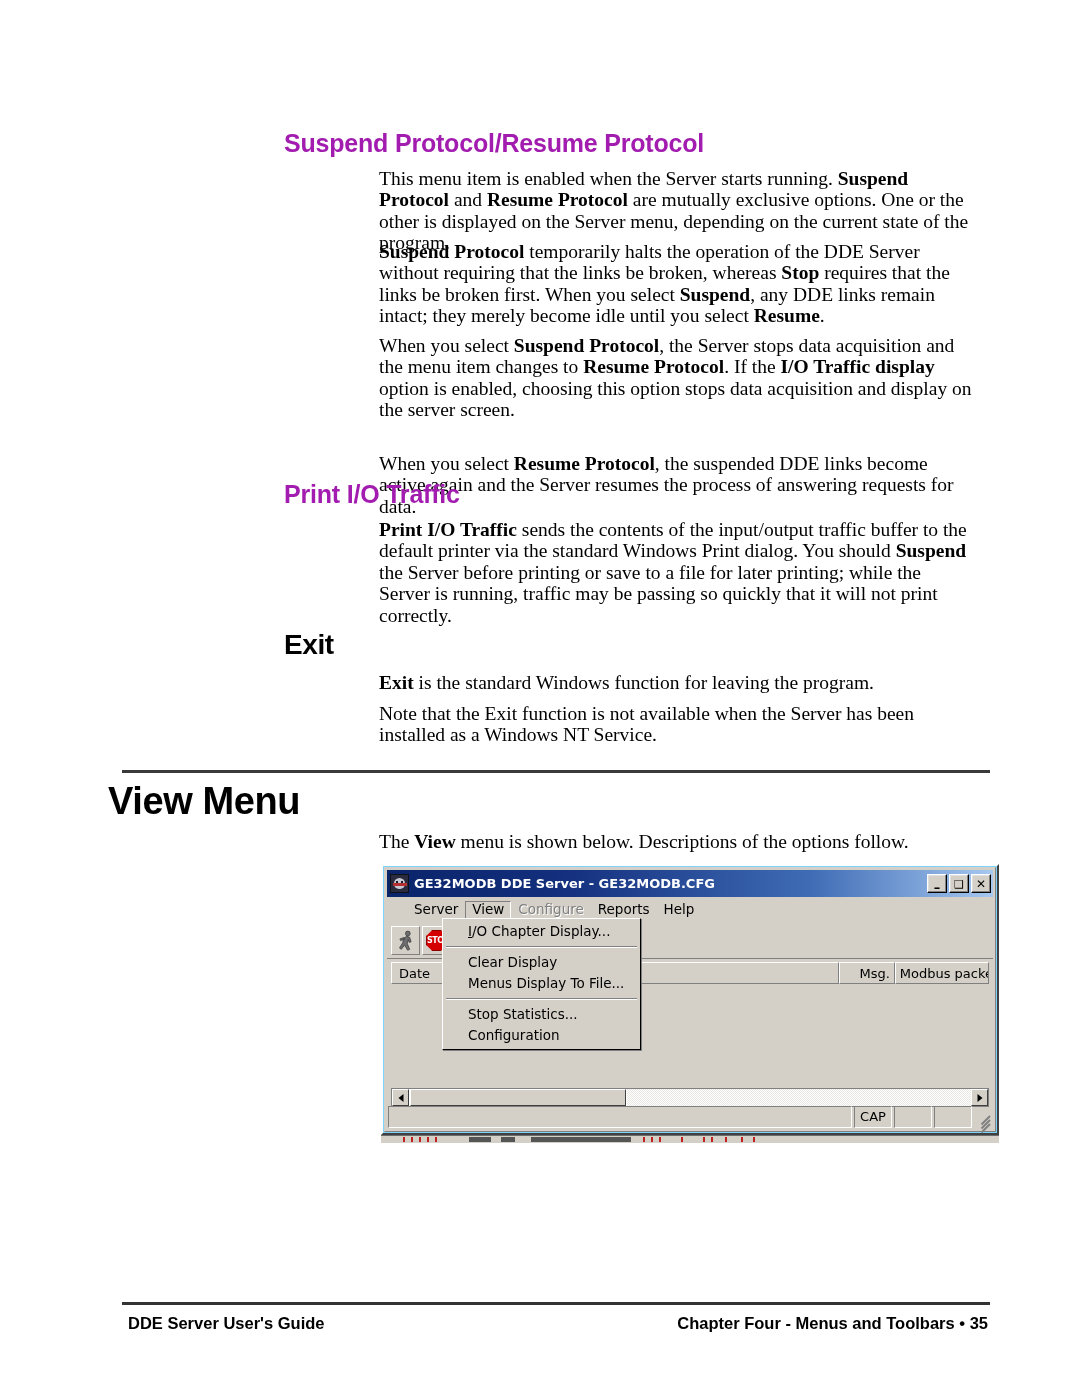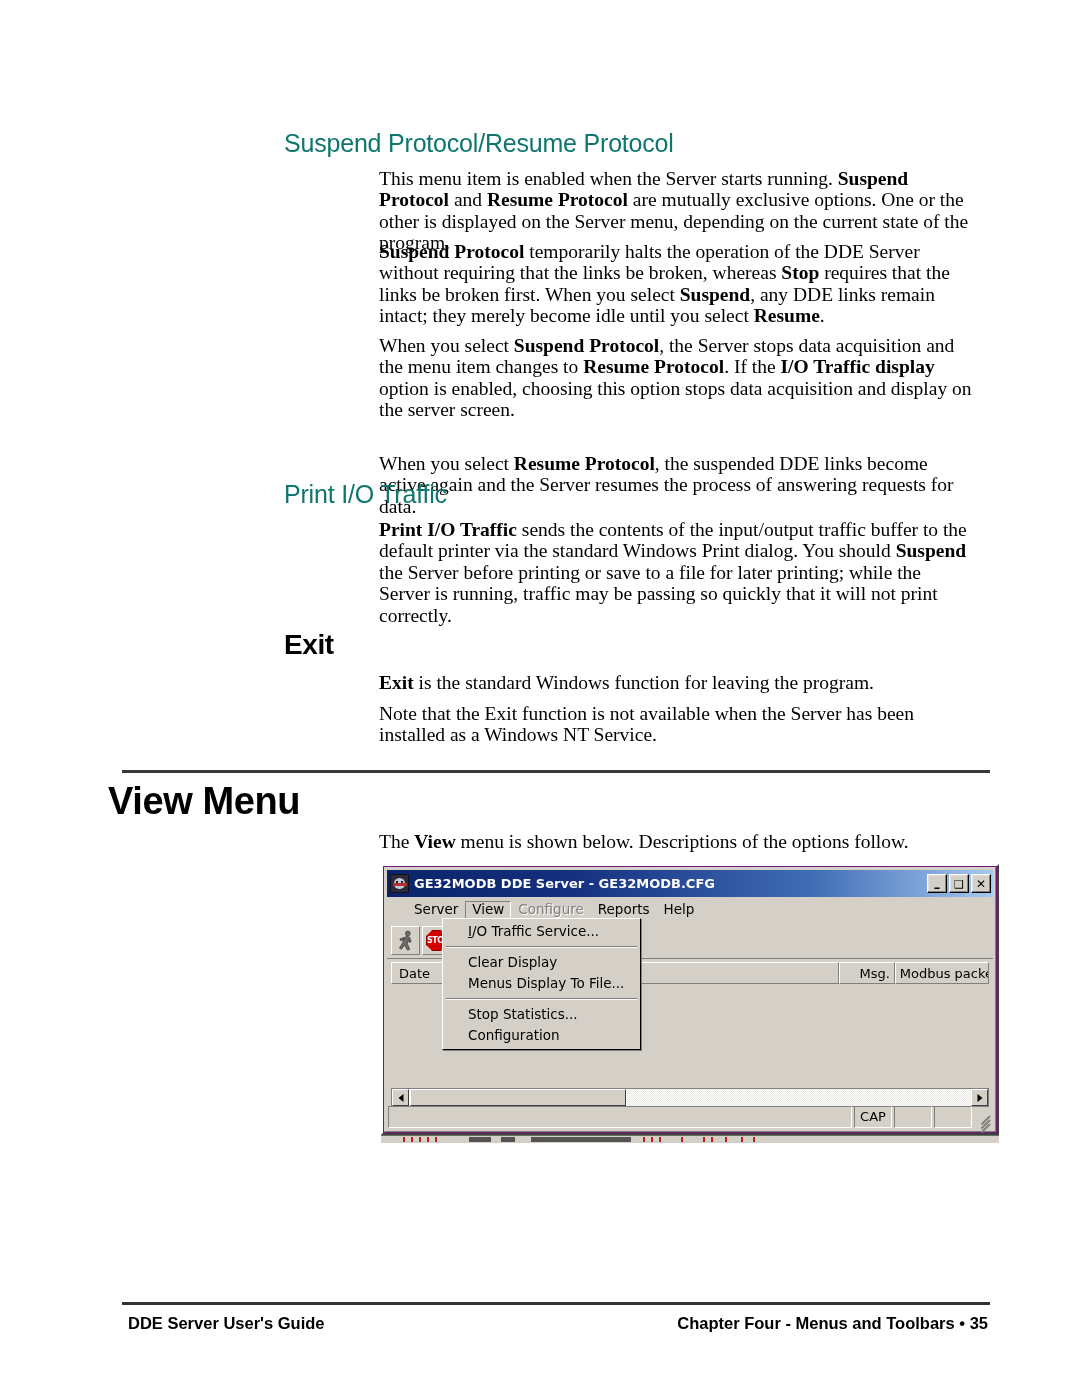--- a/index.html
+++ b/index.html
@@ -19,24 +19,24 @@
   .page {
     position: absolute;
     left: 0; top: 0;
     width: 1080px;
     height: 1397px;
   }
 
   
   .h2 {
     font-family: "Liberation Sans", sans-serif;
-    font-weight: normal;
+    font-weight: bold;
     font-size: 25px;
     letter-spacing: -0.2px;
-    color: #0f766e;
+    color: #a21caf;
     margin: 0;
   }
   .h1 {
     font-family: "Liberation Sans", sans-serif;
     font-weight: bold;
     font-size: 38px;
     letter-spacing: -0.4px;
     color: #000;
     margin: 0;
   }
@@ -79,21 +79,21 @@
   .footer-left { left: 128px; }
   .footer-right { right: 92px; }
 
   
   .win {
     position: absolute;
     left: 381px;
     top: 864px;
     width: 618px;
     height: 271px;
-    background: #701a75;
+    background: #7dd3fc;
     border: 2px solid #808080;
     border-top-color: #ffffff;
     border-left-color: #ffffff;
     border-right-color: #404040;
     border-bottom-color: #404040;
     box-sizing: border-box;
     font-family: "DejaVu Sans", sans-serif;
   }
   .win-inner {
     position: absolute;
@@ -561,21 +561,21 @@
             <i></i>
             <i></i>
         </div>
       </div>
 
     </div>
   </div>
 
   <div class="dropdown">
     <div class="dd-item">
-      <span class="acc">I</span><span>/O Traffic Service...</span>
+      <span class="acc">I</span><span>/O Chapter Display...</span>
     </div>
     <div class="dd-sep"></div>
     <div class="dd-item">Clear Display</div>
     <div class="dd-item">Menus Display To File...</div>
     <div class="dd-sep"></div>
     <div class="dd-item">Stop Statistics...</div>
     <div class="dd-item">Configuration</div>
   </div>
 
   <div class="taskbar-sliver">

